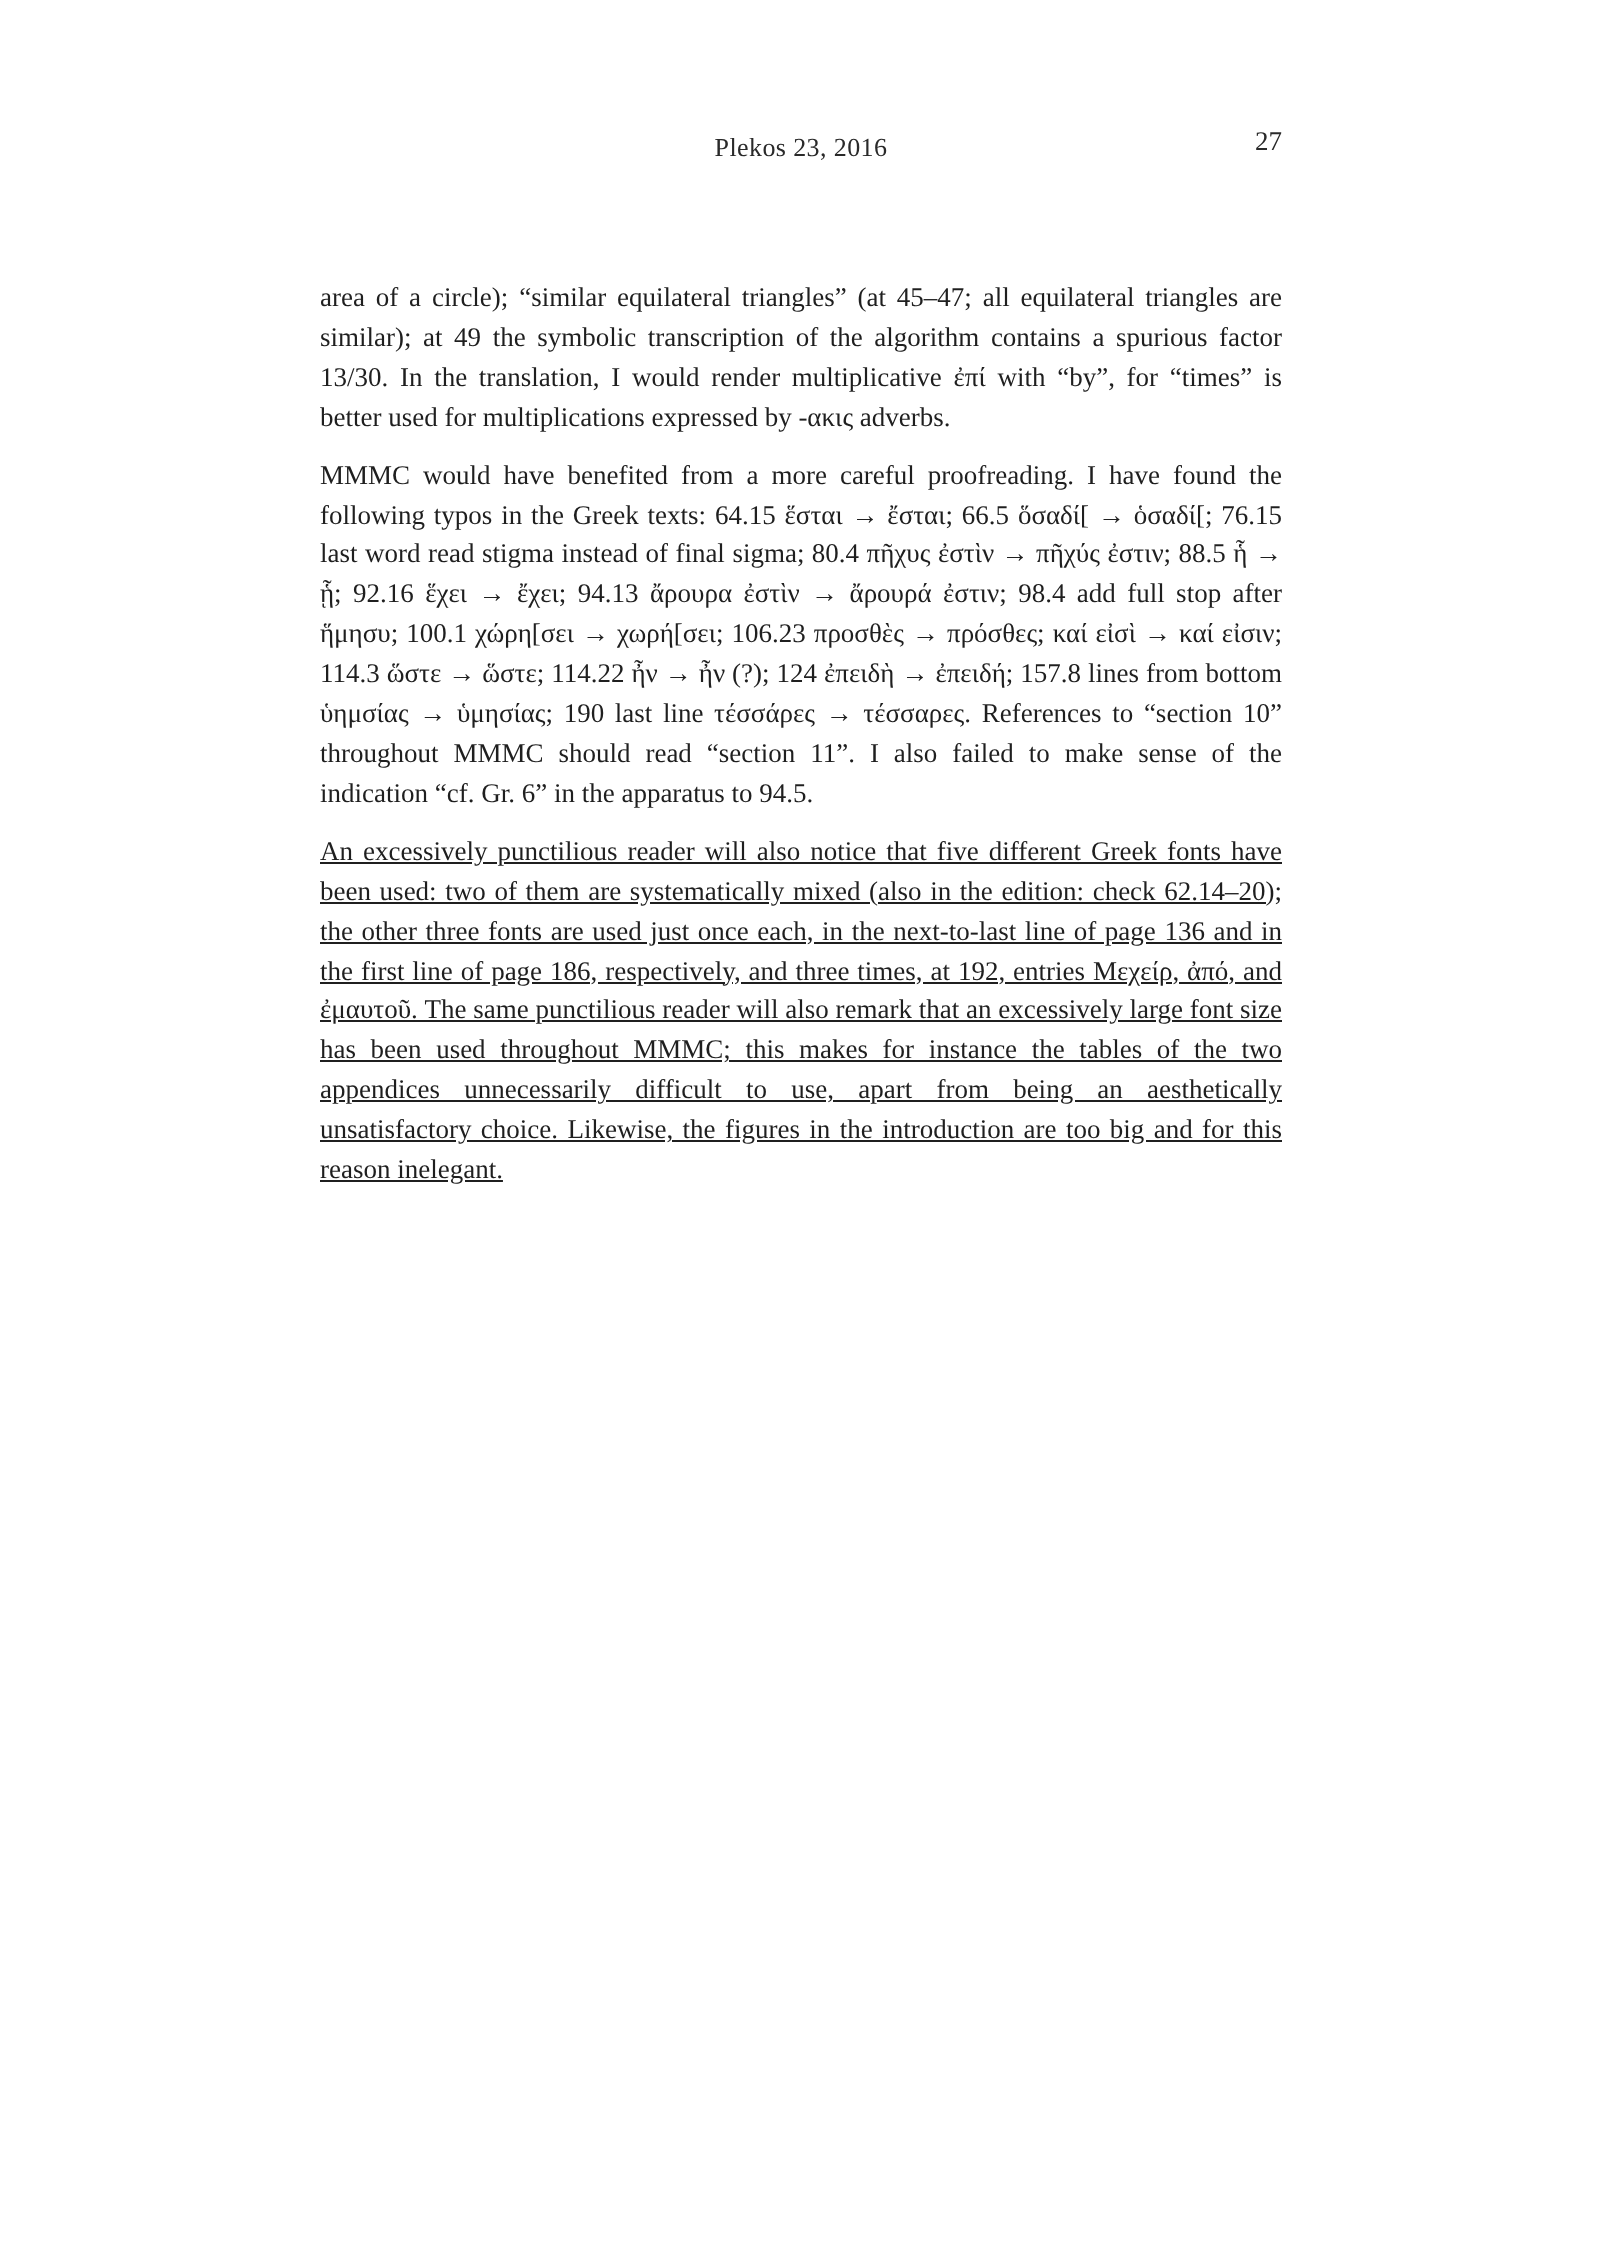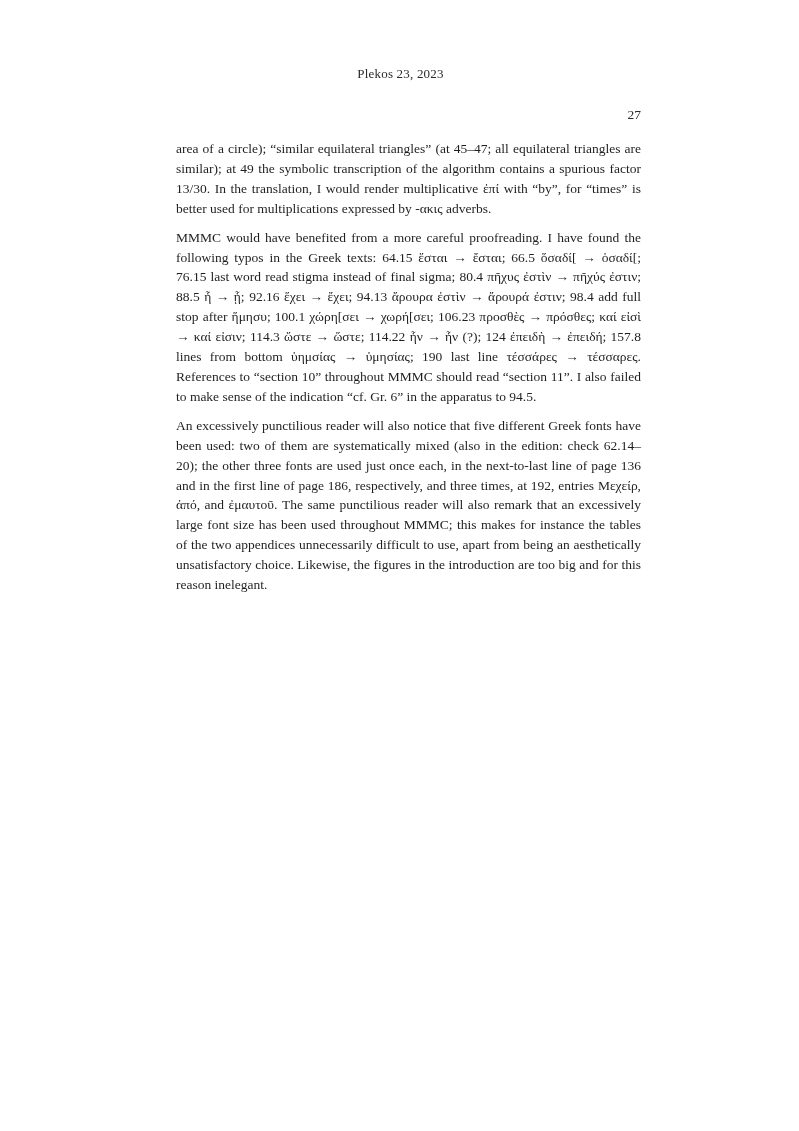--- a/index.html
+++ b/index.html
@@ -29,48 +29,48 @@
     text-align: center;
     letter-spacing: 0.2px;
     color: #2a2a2a;
   }
   .page-no {
     position: absolute;
     top: -3px;
     right: 0;
     font-size: 13.5px;
     color: #2a2a2a;
-    margin-top: 44px;
   }
   .body-text {
     position: absolute;
     top: 139px;
     left: 160px;
     width: 481px;
     font-size: 13.5px;
     line-height: 19.9px;
     text-align: justify;
     color: #1f1f1f;
   }
   .body-text p {
-    margin: 0 0 9px 16px;
+    margin: 0 0 9px 0;
   }
   .body-text p:last-child {
     margin-bottom: 0;
+    text-decoration: underline;
   }
   .it {
   }
 </style>
 </head>
 <body>
 
 <div class="page">
 
   <div class="running-head">
-    <span class="journal-ref">Plekos 23, 2023</span>
+    <span class="journal-ref">Plekos 23, 2016</span>
     <span class="page-no">27</span>
   </div>
 
   <div class="body-text">
 
   <p><span>area of a circle); “similar equilateral triangles” (at 45–47; all equilateral triangles are similar); at 49 the symbolic transcription of the algorithm contains a spurious factor 13/30. In the translation, I would render multiplicative ἐπί with “by”, for “times” is better used for multiplications expressed by -ακις adverbs.</span></p>
       <p><span>MMMC would have benefited from a more careful proofreading. I have found the following typos in the Greek texts: 64.15 ἕσται → ἔσται; 66.5 ὅσαδί[ → ὁσαδί[; 76.15 last word read </span><span class="it">stigma</span><span> instead of final </span><span class="it">sigma</span><span>; 80.4 πῆχυς ἐστὶν → πῆχύς ἐστιν; 88.5 ἧ → ᾗ; 92.16 ἕχει → ἔχει; 94.13 ἄρουρα ἐστὶν → ἄρουρά ἐστιν; 98.4 add full stop after ἥμησυ; 100.1 χώρη[σει → χωρή[σει; 106.23 προσθὲς → πρόσθες; καί εἰσὶ → καί εἰσιν; 114.3 ὥστε → ὥστε; 114.22 ἦν → ἦν (?); 124 ἐπειδὴ → ἐπειδή; 157.8 lines from bottom ὑημσίας → ὑμησίας; 190 last line τέσσάρες → τέσσαρες. References to “section 10” throughout MMMC should read “section 11”. I also failed to make sense of the indication “cf. Gr. 6” in the apparatus to 94.5.</span></p>
       <p><span>An excessively punctilious reader will also notice that five different Greek fonts have been used: two of them are systematically mixed (also in the edition: check 62.14–20); the other three fonts are used just once each, in the next-to-last line of page 136 and in the first line of page 186, respectively, and three times, at 192, entries Μεχείρ, ἀπό, and ἐμαυτοῦ. The same punctilious reader will also remark that an excessively large font size has been used throughout MMMC; this makes for instance the tables of the two appendices unnecessarily difficult to use, apart from being an aesthetically unsatisfactory choice. Likewise, the figures in the introduction are too big and for this reason inelegant.</span></p>
     </div>
 

